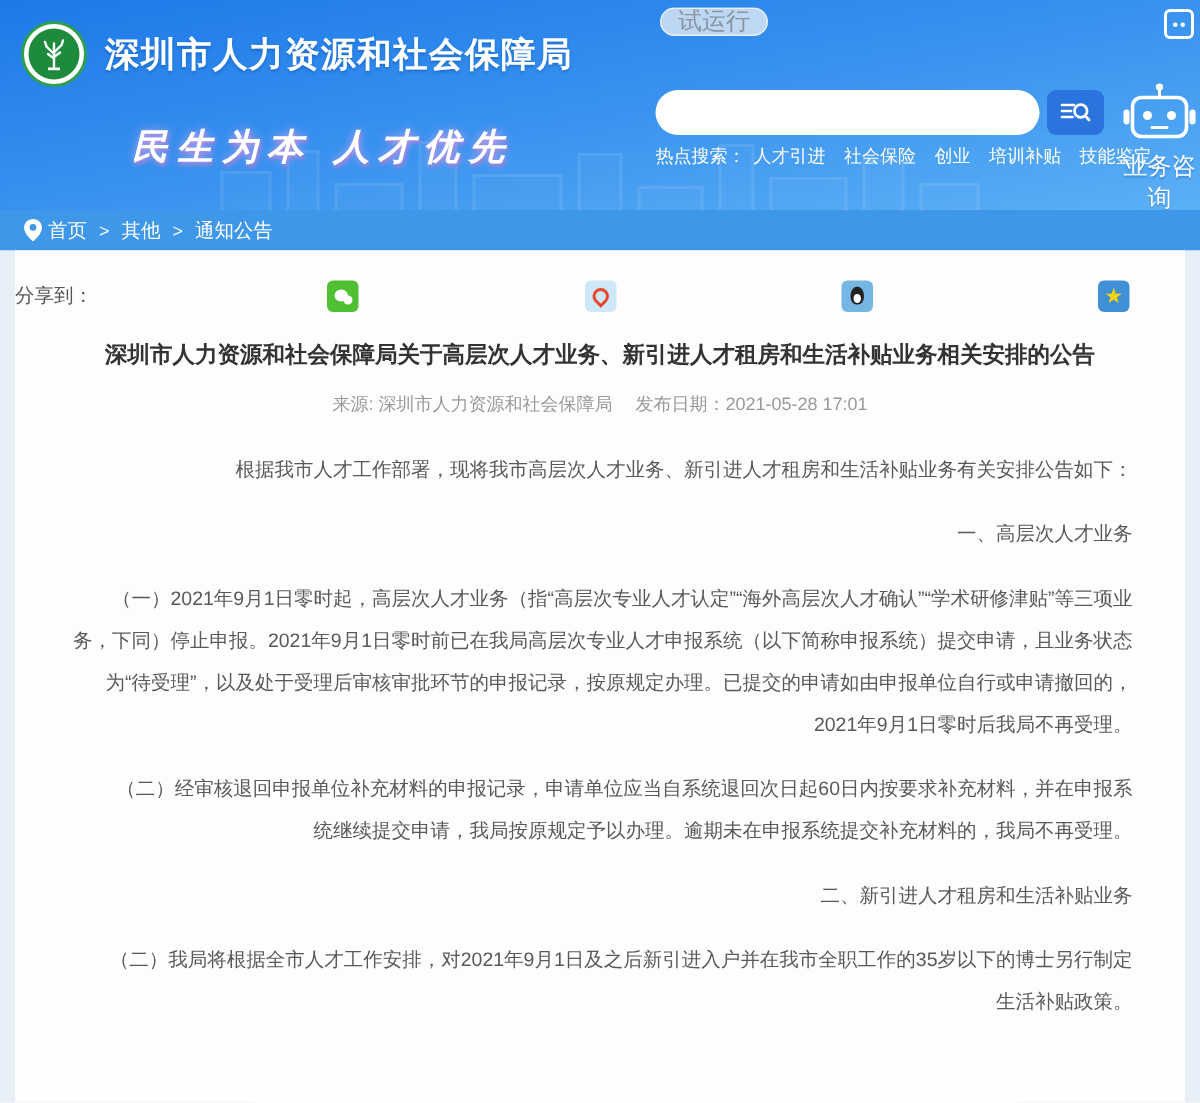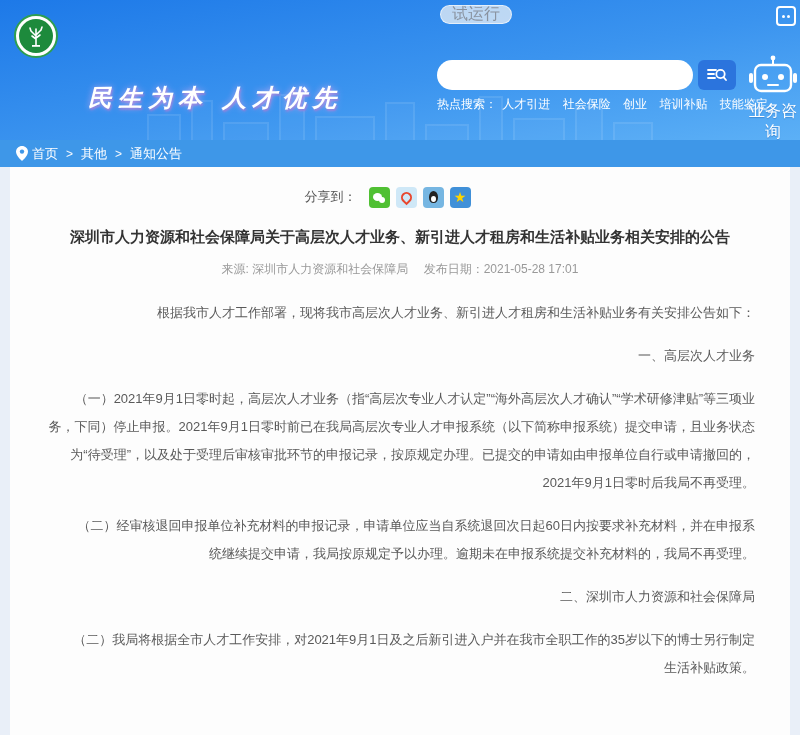--- a/index.html
+++ b/index.html
@@ -46,21 +46,21 @@
 
   
   .breadcrumb{ width:800px; height:27px; background:#3e97e8; color:#fff; font-size:13px;
     display:flex; align-items:center; padding-left:16px;}
   .breadcrumb .crumb{ cursor:pointer; margin:0 4px;}
   .breadcrumb .bsep{ margin:0 4px; font-size:12px; opacity:.95;}
 
   
   .content{ width:800px; height:568px; background:#e9eff8; padding:0 10px;}
   .card{ background:#fdfdfd; width:100%; height:100%; padding-top:18px; position:relative;}
-  .share-row{ display:flex; justify-content:center; align-items:center; padding-right:25px; height:24px;}
+  .share-row{ display:flex; justify-content:space-between; align-items:center; padding-right:37px; height:24px;}
   .share-label{ color:#555; font-size:13px; margin-right:6px;}
   .share-icon{ width:21px; height:21px; border-radius:4px; margin-left:6px; cursor:pointer;
     display:flex; align-items:center; justify-content:center; position:relative;}
   .share-wechat{ background:#50c033;}
   .share-wechat i{ width:9px; height:8px; background:#fff; border-radius:50%; display:block;}
   .share-wechat i+i{ width:6px; height:6px; margin-left:-3px; margin-top:5px;}
   .share-weibo{ background:#cfe8f7;}
   .share-weibo i{ width:11px; height:11px; border:2px solid #e8462d; border-radius:50% 50% 50% 0; display:block; transform:rotate(-45deg);}
   .share-qq{ background:#76b6e2;}
   .share-qq i{ width:9px; height:12px; background:#222; border-radius:50% 50% 45% 45%; display:block; position:relative;}
@@ -95,20 +95,21 @@
 
   <div class="brand">
     <span class="logo">
       <span class="logo-inner">
         <svg class="icon-svg" width="22" height="24" viewBox="0 0 22 24">
           <path d="M11 21 V9 M11 12 L6 7 M11 11 L16 6 M11 15 L7 12 M11 14 L15 11 M6 7 L5 4 M16 6 L17 3 M11 9 L11 5" stroke="#ffffff" stroke-width="1.6" fill="none" stroke-linecap="round"></path>
           <rect x="7" y="21" width="8" height="1.8" fill="#fff"></rect>
         </svg>
       </span>
     </span>
+    <h1 class="site-title">深圳市人力资源和社会保障局</h1>
   </div>
 
   <div class="slogan">民生为本 人才优先</div>
 
   <span class="trial-badge">试运行</span>
 
 
   <div class="search-row">
     <input class="search-input" type="text" value="" style="">
     <button class="search-btn">
@@ -184,21 +185,21 @@
     <div class="article-meta">
       <span>来源: 深圳市人力资源和社会保障局</span>
       <span>发布日期：2021-05-28 17:01</span>
     </div>
 
     <div class="article-body">
       <p>根据我市人才工作部署，现将我市高层次人才业务、新引进人才租房和生活补贴业务有关安排公告如下：</p>
       <p>一、高层次人才业务</p>
       <p>（一）2021年9月1日零时起，高层次人才业务（指“高层次专业人才认定”“海外高层次人才确认”“学术研修津贴”等三项业务，下同）停止申报。2021年9月1日零时前已在我局高层次专业人才申报系统（以下简称申报系统）提交申请，且业务状态为“待受理”，以及处于受理后审核审批环节的申报记录，按原规定办理。已提交的申请如由申报单位自行或申请撤回的，2021年9月1日零时后我局不再受理。</p>
       <p>（二）经审核退回申报单位补充材料的申报记录，申请单位应当自系统退回次日起60日内按要求补充材料，并在申报系统继续提交申请，我局按原规定予以办理。逾期未在申报系统提交补充材料的，我局不再受理。</p>
-      <p>二、深圳市人力资源和社会保障局</p>
+      <p>二、新引进人才租房和生活补贴业务</p>
 
 
       <p>（二）我局将根据全市人才工作安排，对2021年9月1日及之后新引进入户并在我市全职工作的35岁以下的博士另行制定生活补贴政策。</p>
 
     </div>
 
   </article>
 </main>
 
 </body></html>

